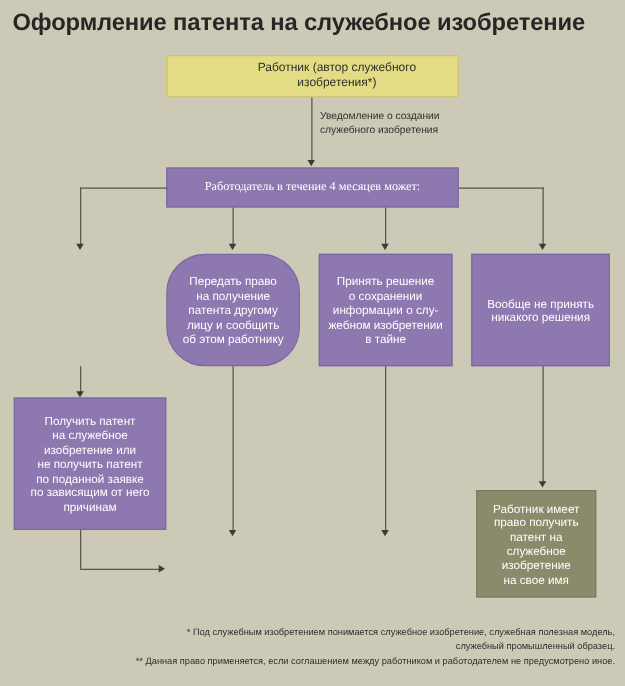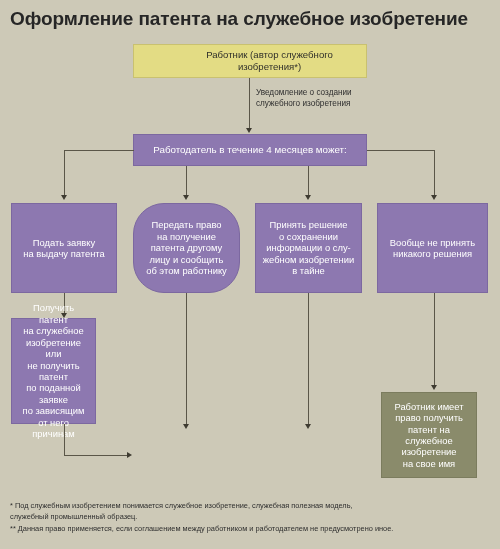--- a/index.html
+++ b/index.html
@@ -108,62 +108,58 @@
   
   .footnotes {
     position: absolute;
     left: 10px;
     top: 500px;
     width: 482px;
     font-size: 7.4px;
     line-height: 1.55;
     color: #2e2e2e;
   }
-  .footnotes div { white-space: pre-line; }
+  .footnotes div { white-space: pre-line; text-align: right; }
 </style>
 </head>
 <body>
 
 <div id="canvas">
 
   <div class="title">Оформление патента на служебное изобретение</div>
 
   <div class="node yellow" style="left:133px; top:44px; width:234px; height:34px;padding-left:39px;">
     <span class="inner">Работник (автор служебного изобретения*)</span>
   </div>
 
   <div class="vline" style="left:249px; top:78px; height:52px;"></div>
   <div class="arrow-down" style="left:246px; top:128px;"></div>
 
   <div class="edge-label" style="left:256px; top:87px; width:140px;">Уведомление о создании
 служебного изобретения</div>
 
-  <div class="node purple" style="left:133px; top:134px; width:234px; height:32px; font-size:9.8px;">
+  <div class="node purple" style="left:133px; top:134px; width:234px; height:32px; font-size:9.8px;font-family:Liberation Serif, serif;">
     <span class="inner">Работодатель в течение 4 месяцев может:</span>
   </div>
 
   <div class="hline" style="left:64px; top:150px; width:70px;"></div>
   <div class="hline" style="left:367px; top:150px; width:68px;"></div>
 
   <div class="vline" style="left:64px; top:150px; height:47px;"></div>
   <div class="arrow-down" style="left:61px; top:195px;"></div>
 
   <div class="vline" style="left:186px; top:166px; height:31px;"></div>
   <div class="arrow-down" style="left:183px; top:195px;"></div>
 
   <div class="vline" style="left:308px; top:166px; height:31px;"></div>
   <div class="arrow-down" style="left:305px; top:195px;"></div>
 
   <div class="vline" style="left:434px; top:150px; height:47px;"></div>
   <div class="arrow-down" style="left:431px; top:195px;"></div>
 
-  <div class="node purple" style="left:11px; top:203px; width:106px; height:90px;">
-    <span class="inner">Подать заявку
-на выдачу патента</span>
-  </div>
 
   <div class="node purple" style="left:133px; top:203px; width:107px; height:90px;border-radius:31px;">
     <span class="inner">Передать право
 на получение
 патента другому
 лицу и сообщить
 об этом работнику</span>
   </div>
 
   <div class="node purple" style="left:255px; top:203px; width:107px; height:90px;">
@@ -175,21 +171,21 @@
   </div>
 
   <div class="node purple" style="left:377px; top:203px; width:111px; height:90px;justify-content:center;">
     <span class="inner">Вообще не принять
 никакого решения</span>
   </div>
 
   <div class="vline" style="left:64px; top:293px; height:23px;"></div>
   <div class="arrow-down" style="left:61px; top:313px;"></div>
 
-  <div class="node purple" style="left:11px; top:318px; width:85px; height:106px;">
+  <div class="node purple" style="left:11px; top:318px; width:122px; height:106px;">
     <span class="inner">Получить патент
 на служебное
 изобретение или
 не получить патент
 по поданной заявке
 по зависящим от него
 причинам</span>
   </div>
 
   <div class="vline" style="left:64px; top:424px; height:31px;"></div>

